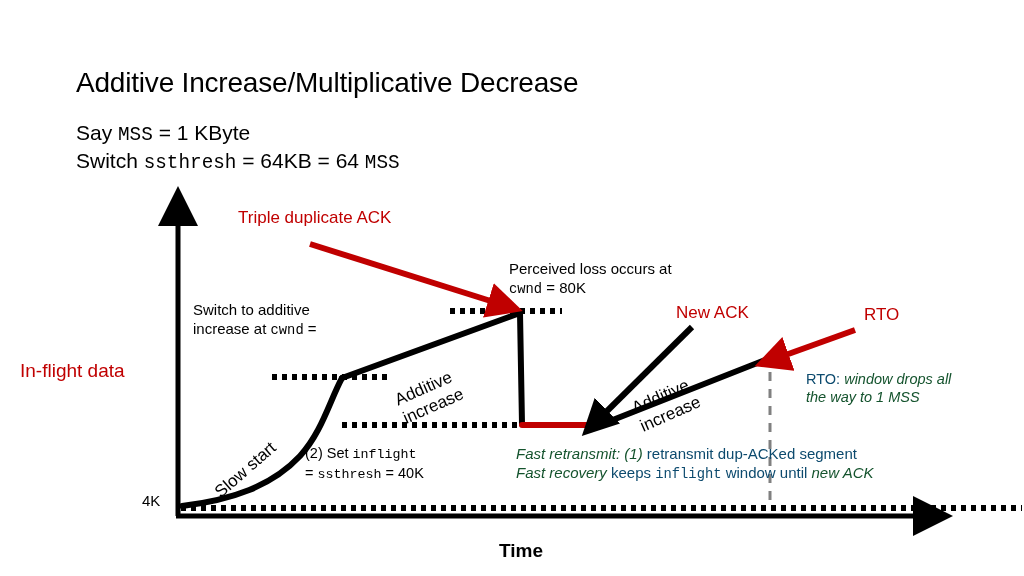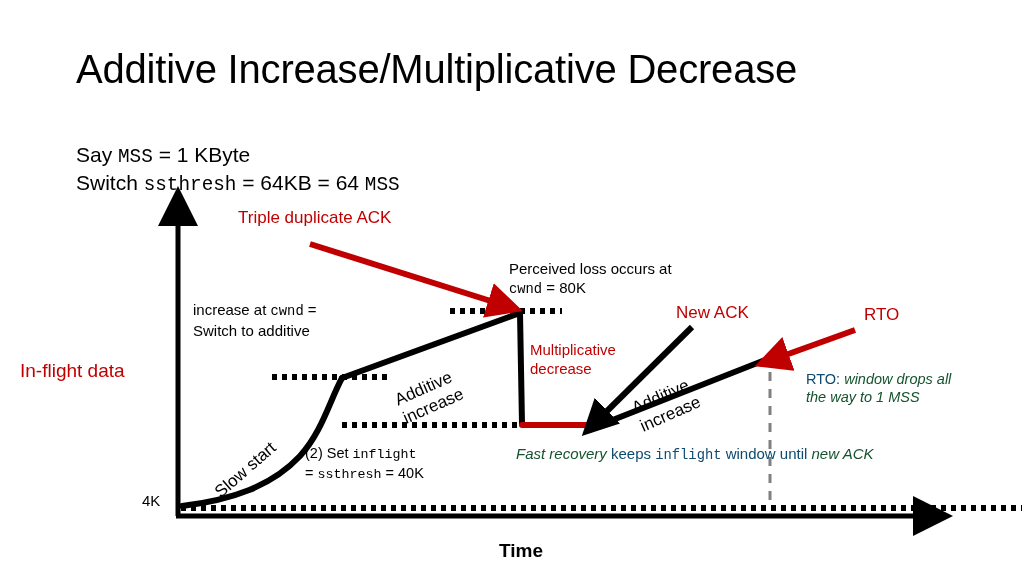--- a/index.html
+++ b/index.html
@@ -4,26 +4,26 @@
 <style>
   html,body{margin:0;padding:0;}
   body{
     width:1024px;height:576px;background:#ffffff;overflow:hidden;
     font-family:"Liberation Sans", sans-serif;color:#000;position:relative;
   }
   .stage{position:absolute;left:0;top:0;width:1024px;height:576px;}
   svg.layer{position:absolute;left:0;top:0;width:1024px;height:576px;overflow:visible;}
 
   #title{
-    position:absolute;left:76px;top:44px;width:900px;
-    font-size:40px;line-height:50px;letter-spacing:-0.2px;color:#000;white-space:nowrap;
+    position:absolute;left:76px;top:58px;width:900px;
+    font-size:28px;line-height:50px;letter-spacing:-0.2px;color:#000;white-space:nowrap;
   }
   #subtitle{
     position:absolute;left:76px;top:120px;width:620px;
-    font-size:21px;line-height:26px;color:#000;margin-top:22px;
+    font-size:21px;line-height:26px;color:#000;
   }
   .mono{font-family:"Liberation Mono", monospace;font-size:0.92em;}
   .red{color:#14532d;font-style:italic;}
   .blk{color:#0c4a6e;}
 
   .anno{position:absolute;color:#000;}
 
   #a-triple{left:238px;top:208px;font-size:17px;color:#C00000;white-space:nowrap;}
   #a-switch{left:193px;top:300px;width:180px;font-size:15px;line-height:19px;}
   #a-perceived{left:509px;top:259px;width:240px;font-size:15px;line-height:19px;}
@@ -93,48 +93,45 @@
     <line x1="310" y1="244" x2="497" y2="303" stroke="#C00000" stroke-width="6" marker-end="url(#redhead)"></line>
 
     <line x1="692" y1="327" x2="601" y2="417" stroke="#000" stroke-width="6" marker-end="url(#blkhead)"></line>
 
     <line x1="855" y1="330" x2="780" y2="357" stroke="#C00000" stroke-width="6" marker-end="url(#redhead)"></line>
   </svg>
 
   <div class="anno" id="a-triple">Triple duplicate ACK</div>
 
   <div class="anno" id="a-switch">
+    <div>Switch to additive</div>
     <div><span>increase at </span><span class="mono">cwnd</span><span> =</span></div>
-    <div>Switch to additive</div>
   </div>
 
   <div class="anno" id="a-perceived">
     <div>Perceived loss occurs at</div>
     <div><span class="mono">cwnd</span><span> = 80K</span></div>
   </div>
 
   <div class="anno" id="a-newack">New ACK</div>
   <div class="anno" id="a-rto">RTO</div>
 
-  <div class="anno" id="a-multdec">
-    <div>Multiplicative</div>
-    <div>decrease</div>
-  </div>
 
   <div class="anno" id="a-rtodesc">
     <div><span class="blk">RTO:</span><span class="red"> window drops all</span></div>
     <div class="red">the way to 1 MSS</div>
   </div>
 
   <div class="anno" id="a-set2">
     <div><span>(2) Set </span><span class="mono">inflight</span></div>
     <div><span>= </span><span class="mono">ssthresh</span><span> = 40K</span></div>
   </div>
 
   <div class="anno" id="a-fast">
+    <div><span class="red">Fast retransmit: (1)</span><span class="blk"> retransmit dup-ACKed segment</span></div>
     <div><span class="red">Fast recovery</span><span class="blk"> keeps </span><span class="mono blk">inflight</span><span class="blk"> window until </span><span class="red">new ACK</span></div>
   </div>
 
   <div class="anno" id="a-inflight">In-flight data</div>
   <div class="anno" id="a-1k">4K</div>
   <div class="anno" id="a-time">Time</div>
 
   <div class="rot" id="r-slow">Slow start</div>
   <div class="rot" id="r-add1">
     <div>Additive</div>

